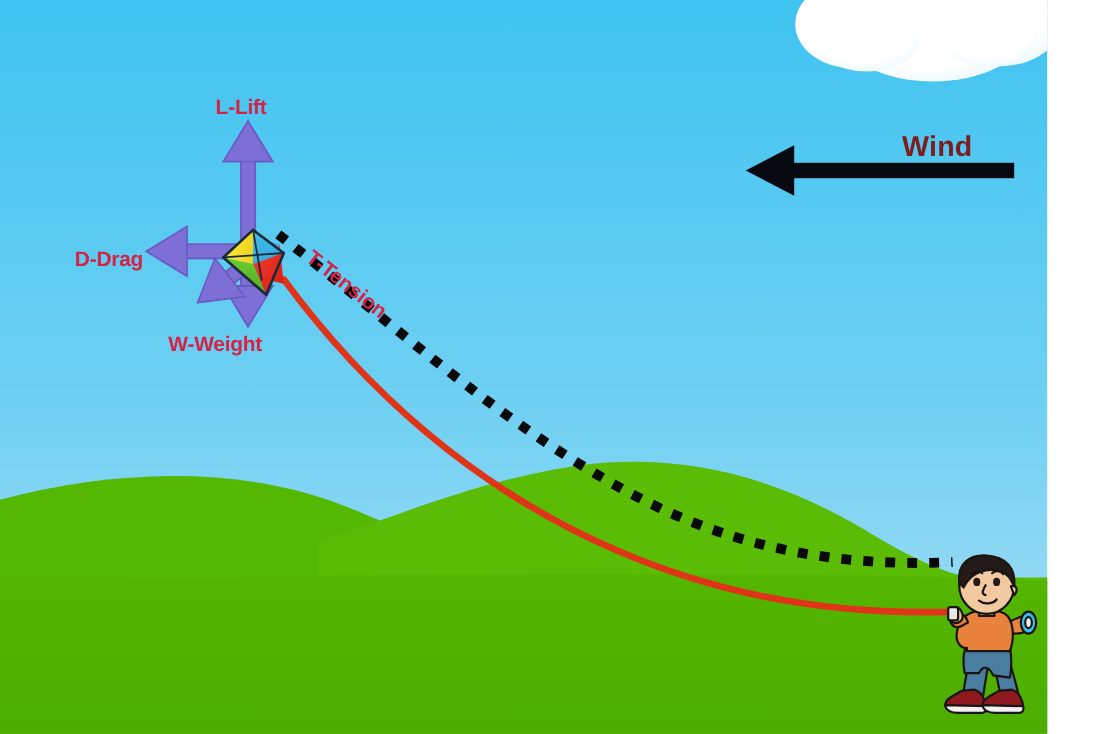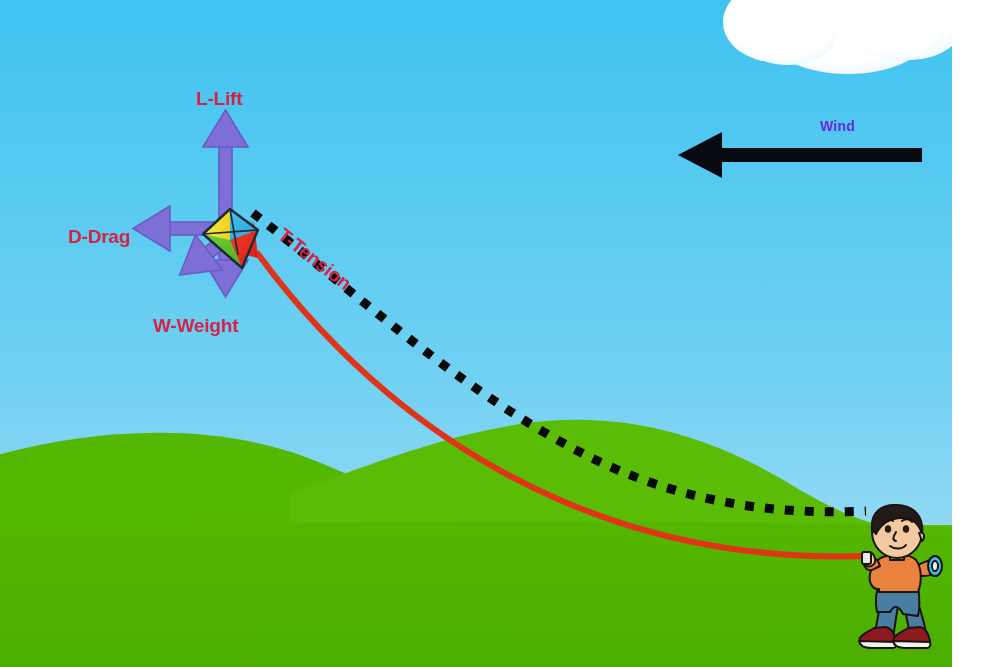--- a/index.html
+++ b/index.html
@@ -28,32 +28,32 @@
     white-space: nowrap;
     user-select: none;
   }
   .force-label {
     color: #D62246;
     font-size: 19px;
     letter-spacing: -0.2px;
   }
   #label-lift   { left: 196px; top: 88px; }
   #label-drag   { left: 68px;  top: 226px; }
-  #label-weight { left: 153px; top: 315px; }
+  #label-weight { left: 153px; top: 303px; }
   #label-tension {
     left: 287px;
     top: 224px;
     transform: rotate(38deg);
     transform-origin: 0 0;
   }
   #label-wind {
     left: 820px;
     top: 118px;
-    color: #6d28d9;
-    font-size: 14px;
+    color: #7f1d1d;
+    font-size: 26px;
     letter-spacing: 0.2px;
   }
 </style>
 </head>
 <body>
 
 <div id="scene">
 
   <svg class="layer" viewBox="0 0 1000 667" preserveAspectRatio="none">
     <defs>

